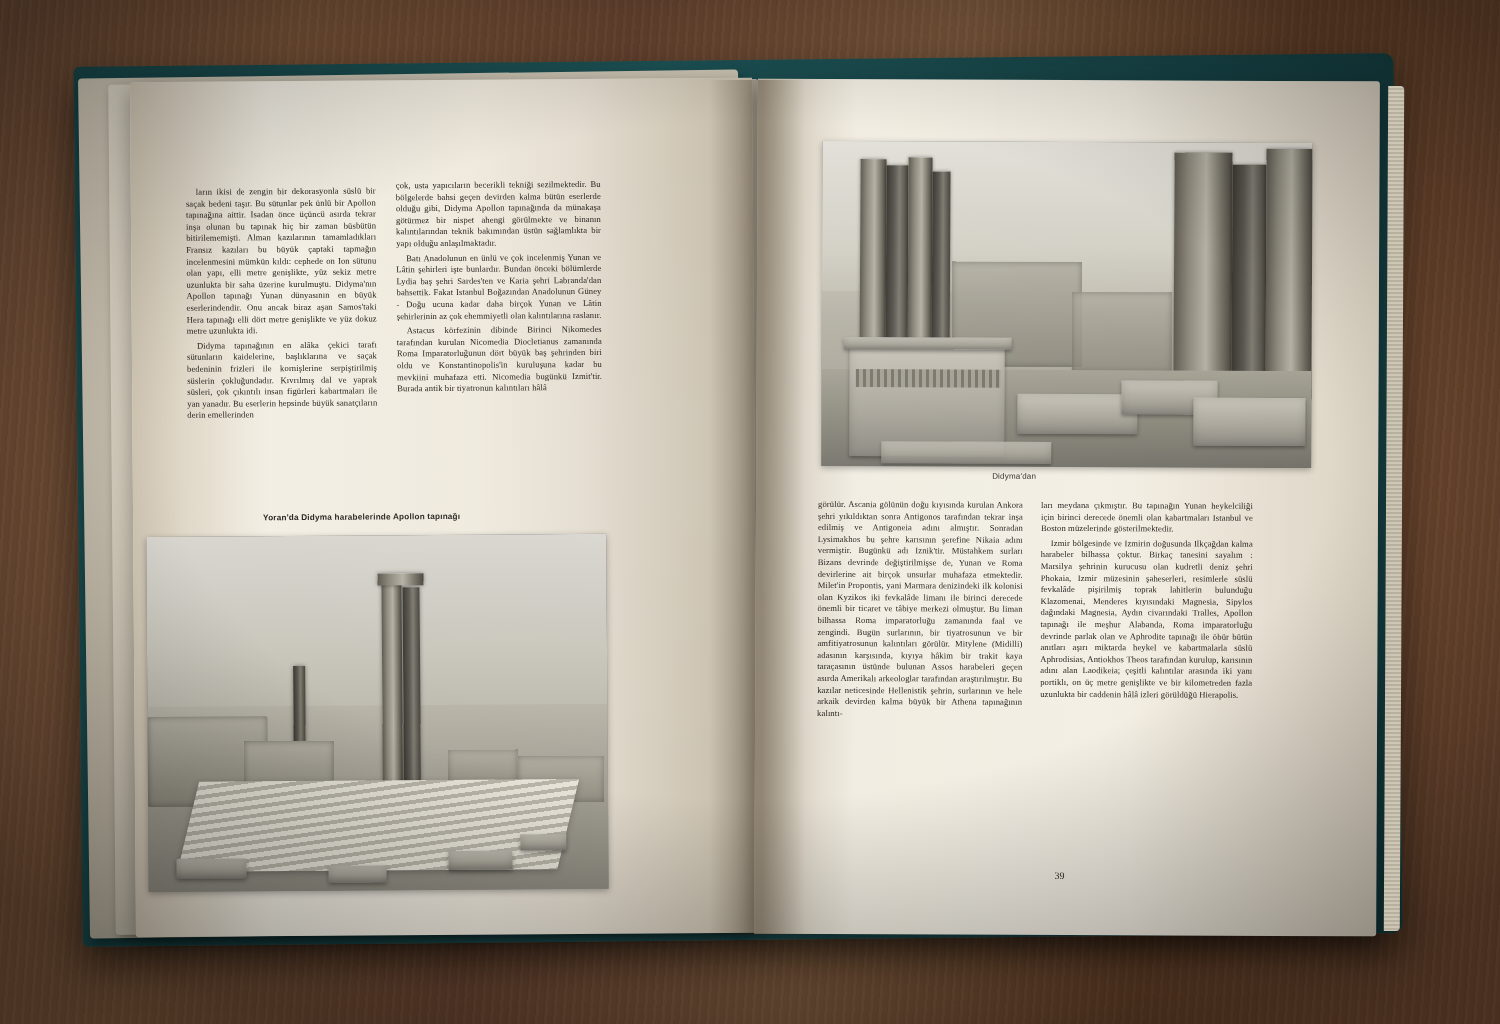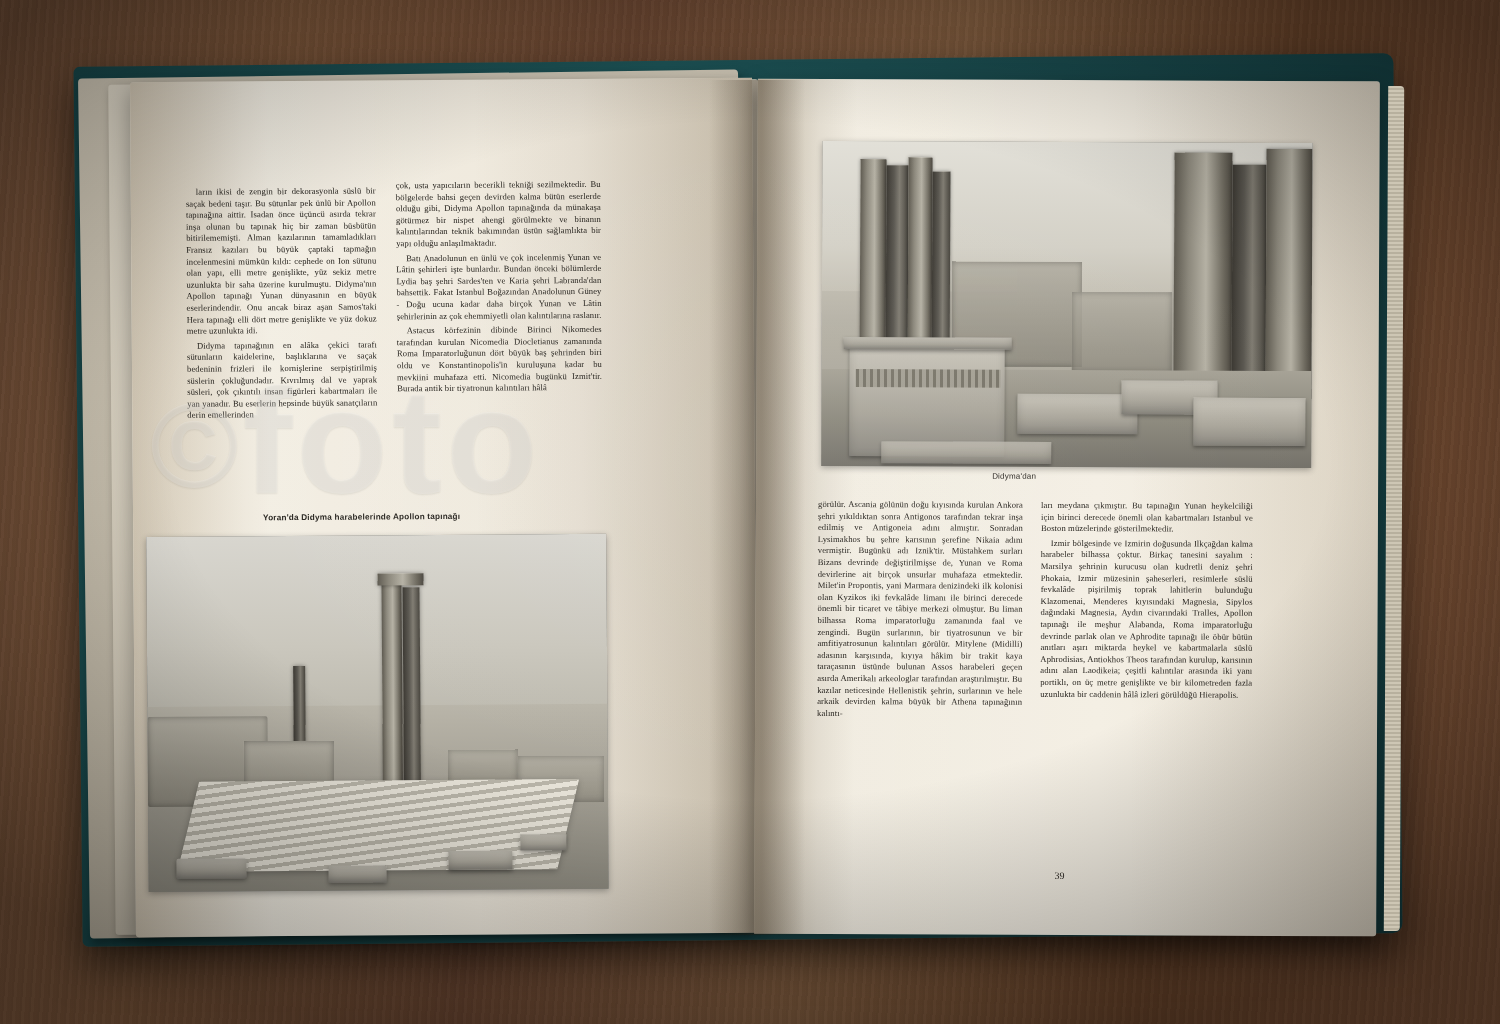--- a/index.html
+++ b/index.html
@@ -362,17 +362,14 @@
           <p>Izmir bölgesinde ve Izmirin doğusunda Ilkçağdan kalma harabeler bilhassa çoktur. Birkaç tanesini sayalım : Marsilya şehrinin kurucusu olan kudretli deniz şehri Phokaia, Izmir müzesinin şaheserleri, resimlerle süslü fevkalâde pişirilmiş toprak lahitlerin bulunduğu Klazomenai, Menderes kıyısındaki Magnesia, Sipylos dağındaki Magnesia, Aydın civarındaki Tralles, Apollon tapınağı ile meşhur Alabanda, Roma imparatorluğu devrinde parlak olan ve Aphrodite tapınağı ile öbür bütün anıtları aşırı miktarda heykel ve kabartmalarla süslü Aphrodisias, Antiokhos Theos tarafından kurulup, karısının adını alan Laodikeia; çeşitli kalıntılar arasında iki yanı portiklı, on üç metre genişlikte ve bir kilometreden fazla uzunlukta bir caddenin hâlâ izleri görüldüğü Hierapolis.</p>
         </div>
 
         <div class="page-number">39</div>
       </div>
 
       <div class="gutter-shadow"></div>
     </div>
   </div>
 
-  <div class="watermark">
-    <span class="mark">©</span><span>foto</span>
-  </div>
 
 </div>
 
 </body></html>

